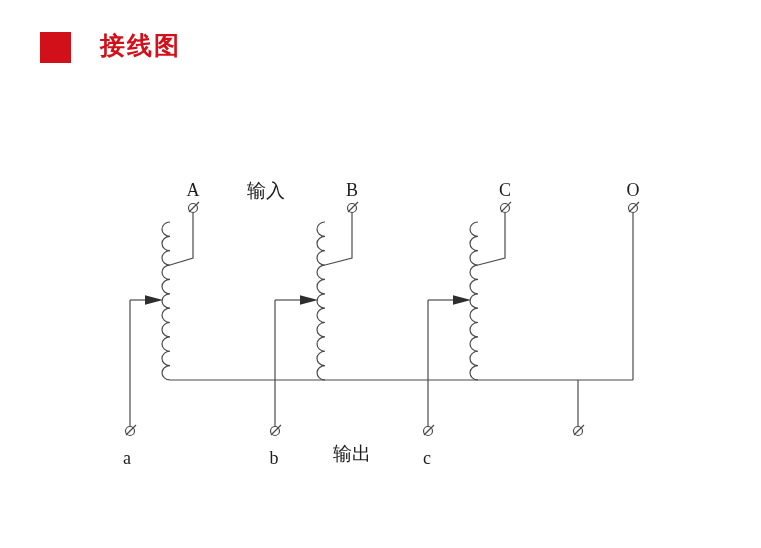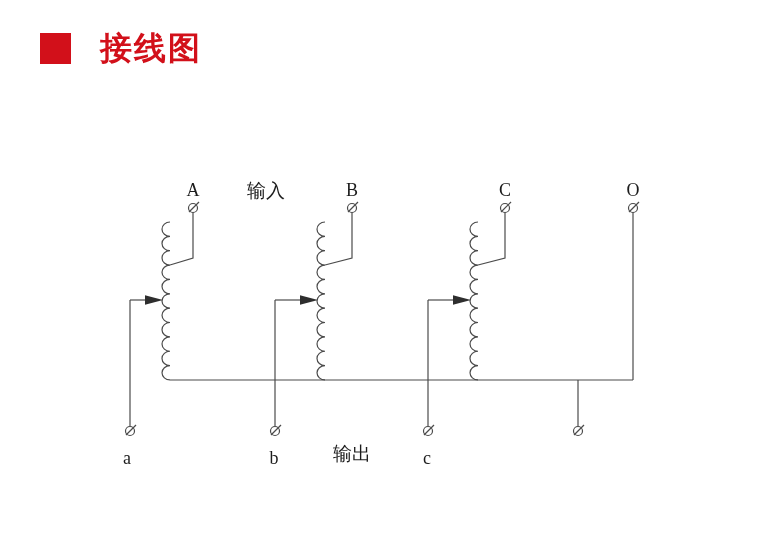--- a/index.html
+++ b/index.html
@@ -18,23 +18,23 @@
     display: flex;
     align-items: center;
     gap: 29px;
   }
   .accent-square {
     width: 31px;
     height: 31px;
     background: var(--accent-red, #d2101a);
   }
   .title {
-    font-family: Liberation Sans, sans-serif;
+    font-family: Liberation Mono, monospace;
     font-weight: bold;
-    font-size: 32px;
+    font-size: 25px;
     line-height: 1;
     color: var(--accent-red, #d2101a);
     letter-spacing: 2px;
   }
   svg.diagram { position: absolute; left: 0; top: 0; }
   .w { stroke: var(--line, #4b4b4b); stroke-width: 1.2; fill: none; }
   .term { stroke: var(--line, #4b4b4b); stroke-width: 1.2; fill: #ffffff; }
   .arrow { fill: #2e2e2e; stroke: none; }
   .lbl {
     font-family: "Liberation Serif", "DejaVu Serif", serif;

